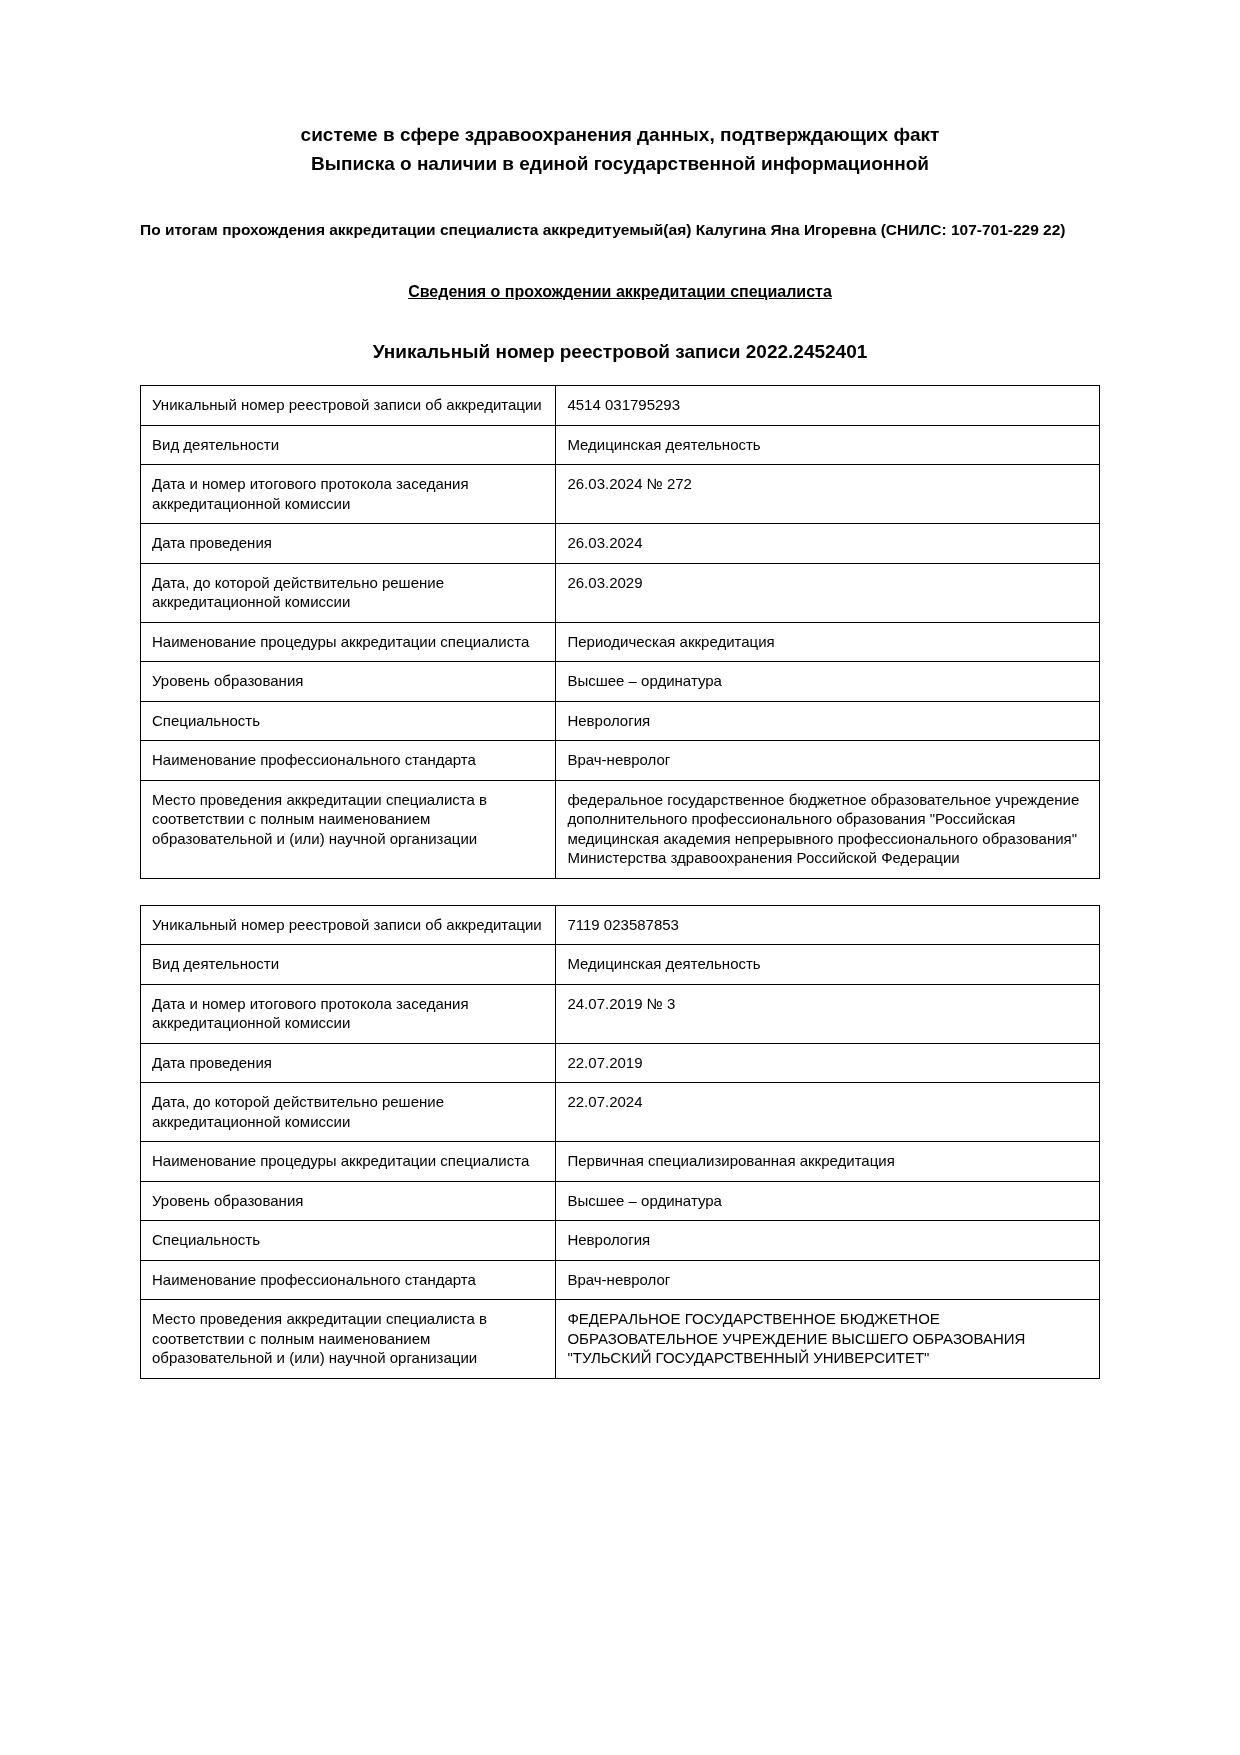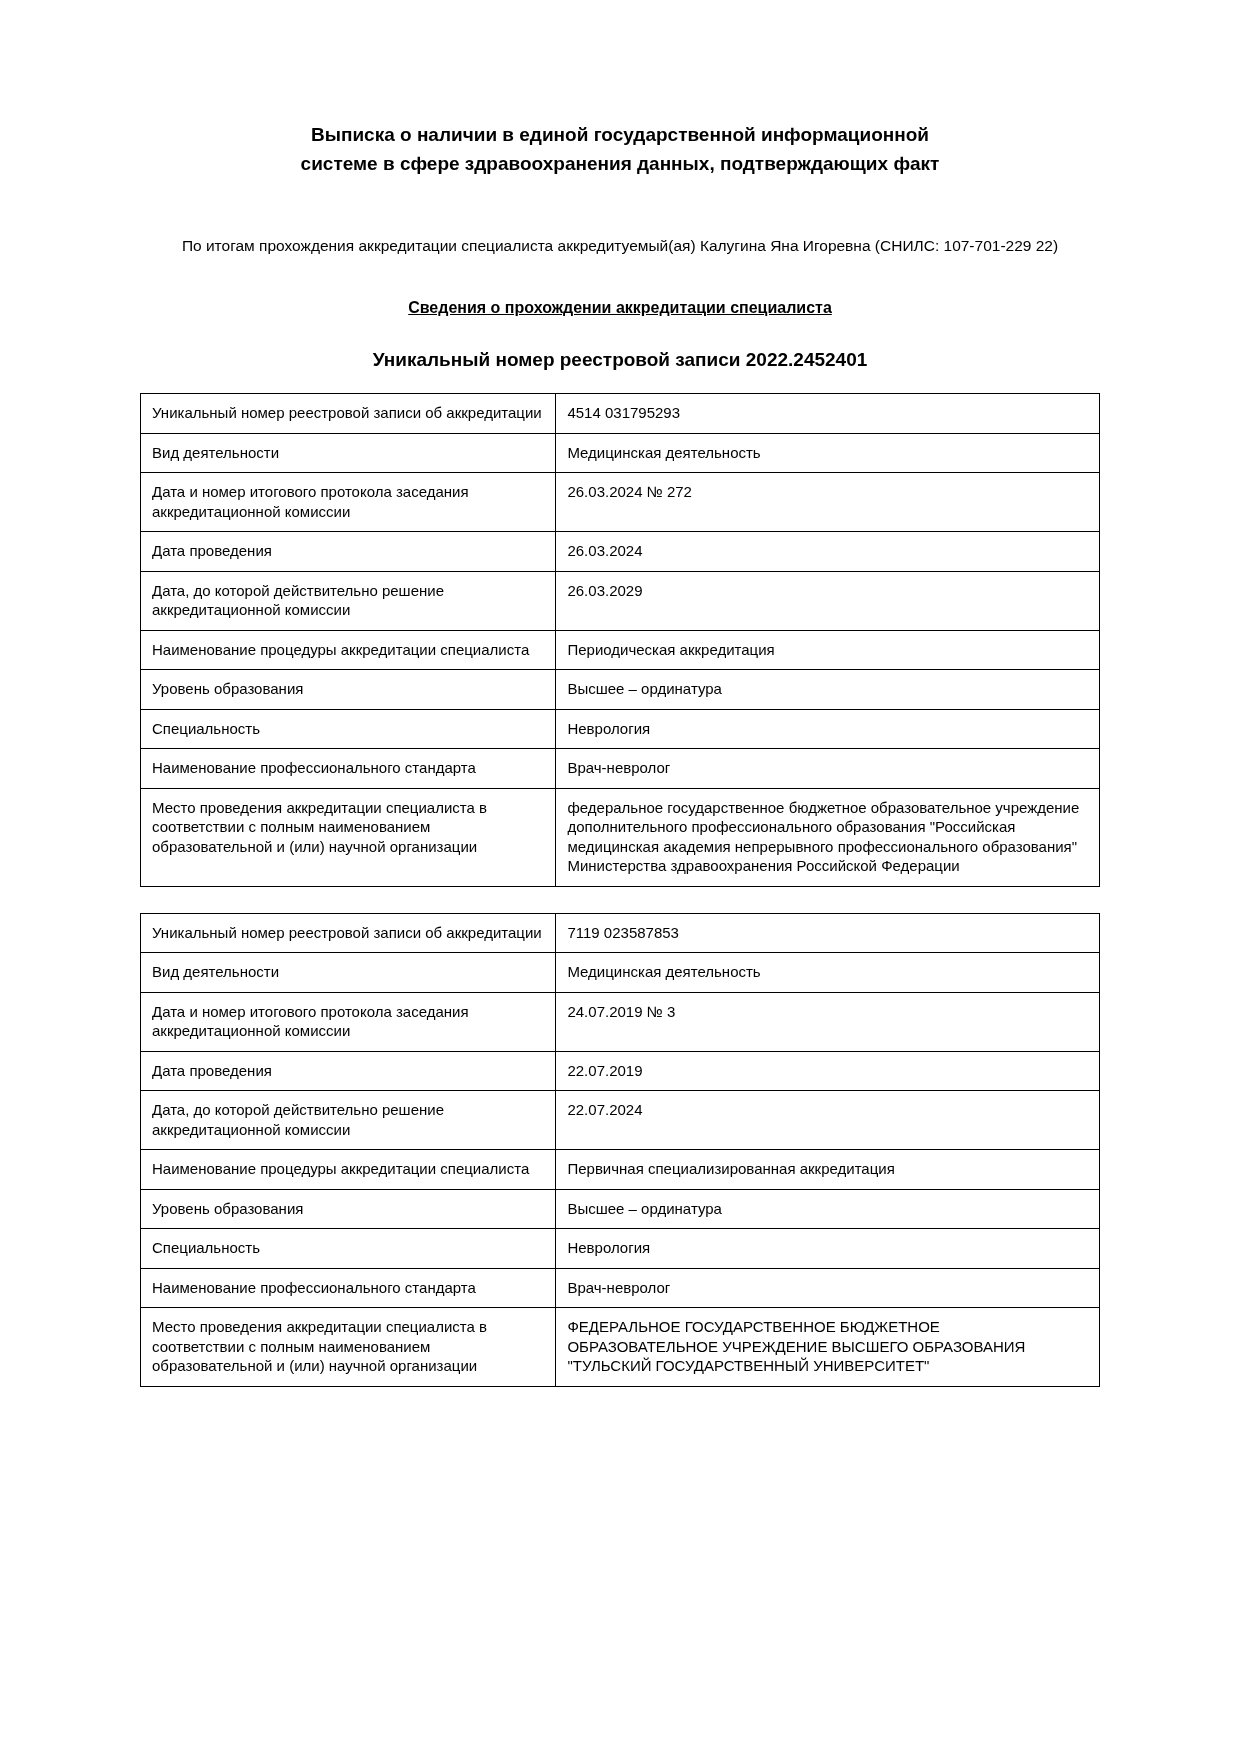--- a/index.html
+++ b/index.html
@@ -44,37 +44,37 @@
     padding: 0 60px 2px 60px;
     line-height: 1.2;
   }
   .date-caption {
     font-size: 16px;
     font-weight: bold;
     margin-top: 3px;
   }
 
   .intro {
-    margin-top: 56px;
-    text-align: center;
+    margin-top: 40px;
+    text-align: left;
     font-size: 15.5px;
-    font-weight: normal;
+    font-weight: bold;
     line-height: 1.45;
   }
 
   .section-heading {
     margin-top: 42px;
     text-align: center;
     font-size: 16px;
     font-weight: bold;
     text-decoration: underline;
   }
 
   .record-number {
-    margin-top: 32px;
+    margin-top: 40px;
     text-align: center;
     font-size: 19px;
     font-weight: bold;
   }
 
   table.acc-table {
     width: 100%;
     border-collapse: collapse;
     margin-top: 22px;
     table-layout: fixed;
@@ -96,22 +96,22 @@
   table.acc-table td.value {
     width: 57%;
   }
 </style>
 </head>
 <body>
 
 <div class="page">
 
   <div class="doc-title">
+    <div>системе в сфере здравоохранения данных, подтверждающих факт</div>
     <div>Выписка о наличии в единой государственной информационной</div>
-    <div>системе в сфере здравоохранения данных, подтверждающих факт</div>
   </div>
 
 
   <div class="intro">
     <div>По итогам прохождения аккредитации специалиста аккредитуемый(ая) Калугина Яна Игоревна (СНИЛС: 107-701-229 22)</div>
   </div>
 
   <div class="section-heading">Сведения о прохождении аккредитации специалиста</div>
 
   <div class="record-number">Уникальный номер реестровой записи 2022.2452401</div>

